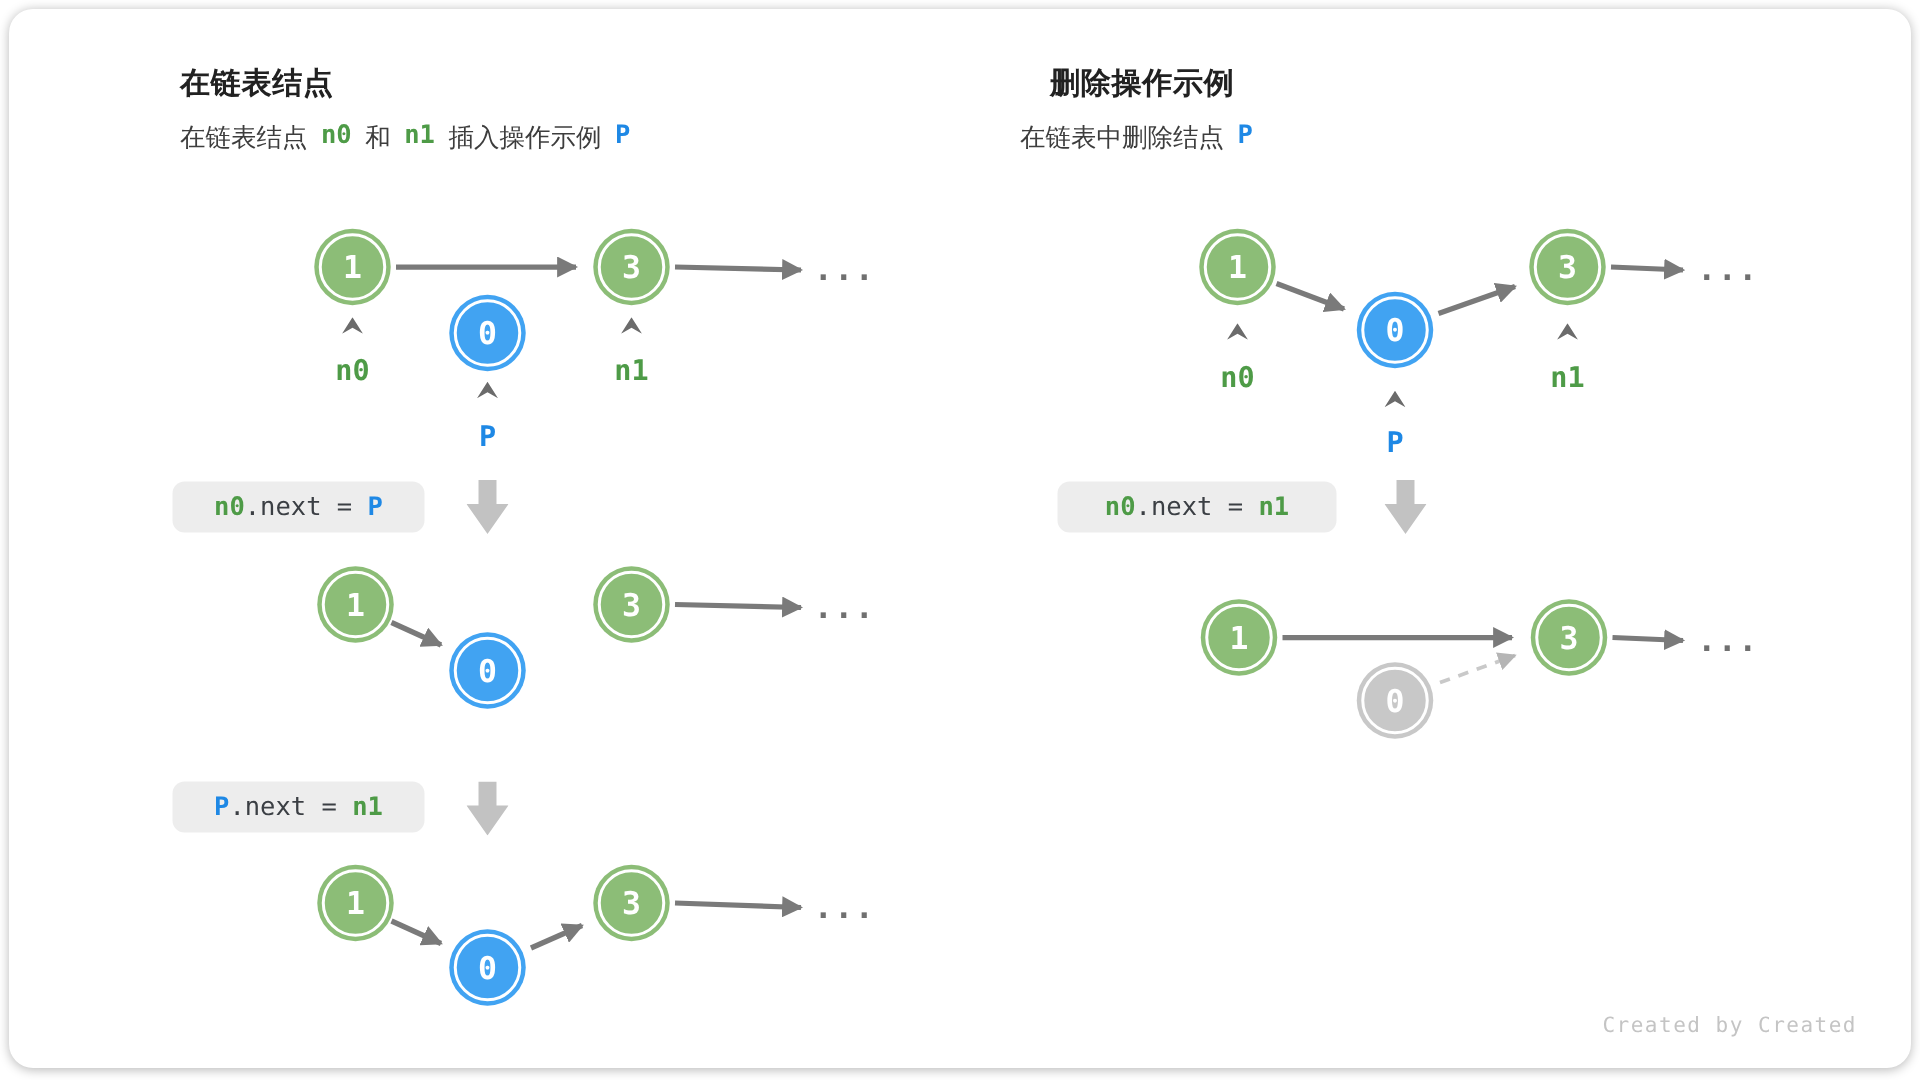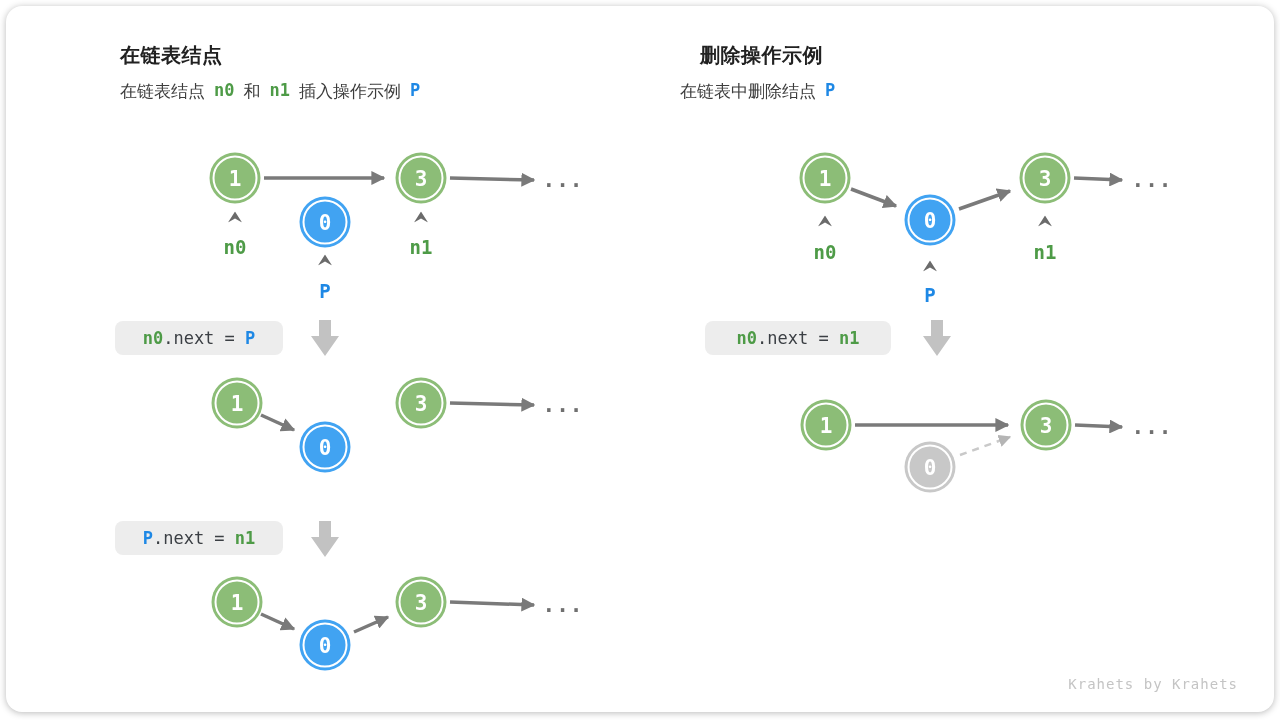--- a/index.html
+++ b/index.html
@@ -211,14 +211,14 @@
       <span class="nv">1</span>
     </div>
   <div class="node green" style="left:1046px; top:425px">
       <span class="nv">3</span>
     </div>
   <div class="node gray" style="left:930px;  top:467px">
       <span class="nv">0</span>
     </div>
   <div class="dots" style="left:1152px; top:428px">...</div>
 
-  <div id="watermark">Krahets by Krahets</div>
+  <div id="watermark">Created by Created</div>
 </div>
 
 </body></html>

